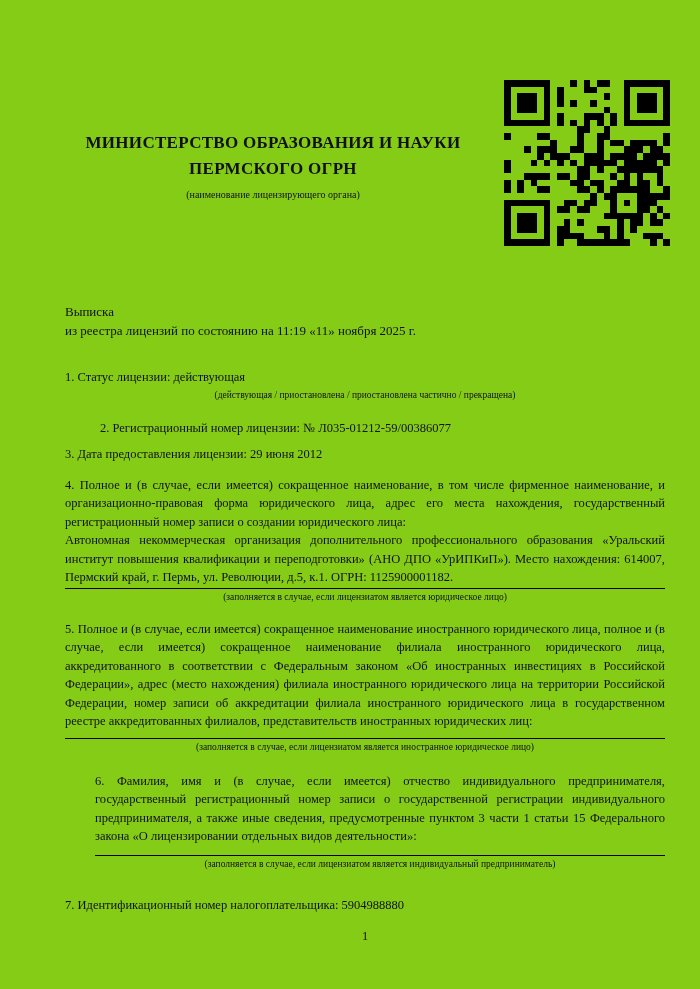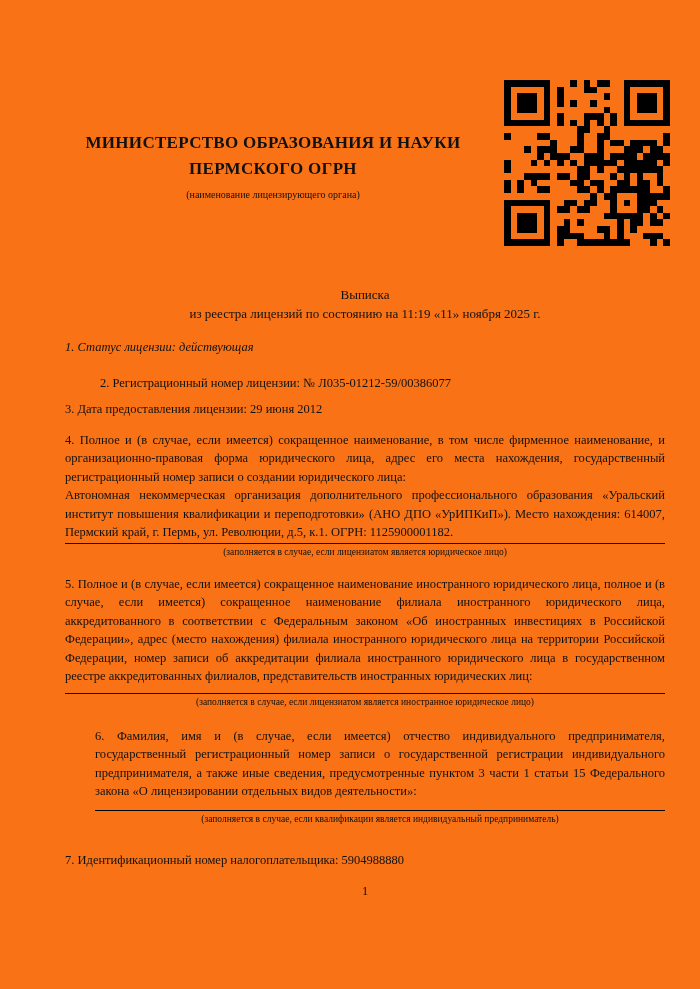--- a/index.html
+++ b/index.html
@@ -4,21 +4,21 @@
 <style>
   html, body {
     margin: 0;
     padding: 0;
     background: #ffffff;
   }
   #page {
     position: relative;
     width: 700px;
     height: 989px;
-    background: #f97316;
+    background: #84cc16;
     color: #111111;
     font-family: "Liberation Serif", "DejaVu Serif", serif;
     overflow: hidden;
   }
   
   .header {
     position: absolute;
     top: 0; left: 0; right: 0;
     height: 250px;
   }
@@ -48,22 +48,21 @@
     height: 166px;
   }
   
   .content {
     position: absolute;
     top: 250px;
     left: 65px;
     width: 600px;
   }
   .doc-title {
-    margin-top: 35px;
-    text-align: center;
+    margin-top: 52px;
     font-size: 13px;
     line-height: 19px;
   }
   .line {
     font-size: 12.5px;
     line-height: 18.5px;
   }
   .para {
     font-size: 12.5px;
     line-height: 18.5px;
@@ -77,21 +76,21 @@
   }
   .underlined {
     border-bottom: 1.5px solid #000000;
     padding-bottom: 1px;
     font-family: Liberation Serif, serif;
   }
   .blank-rule {
     height: 0;
     border-bottom: 1.5px solid #000000;
   }
-  .m-item1   { margin-top: 15px; font-style: italic; }
+  .m-item1   { margin-top: 28px; }
   .m-item2   { margin-top: 17px; margin-left: 35px; }
   .m-item3   { margin-top: 8px; }
   .m-item4   { margin-top: 12px; }
   .m-item5   { margin-top: 16px; }
   .m-rule5   { margin-top: 7px; }
   .m-item6   { margin-top: 18px; margin-left: 30px; }
   .m-rule6   { margin-top: 9px; }
   .m-item7   { margin-top: 25px; }
   .page-number {
     margin-top: 13px;
@@ -416,41 +415,42 @@
   </div>
 
   <div class="content">
 
     <div class="doc-title">
       <div>Выписка</div>
       <div>из реестра лицензий по состоянию на 11:19 «11» ноября 2025 г.</div>
     </div>
 
     <div class="line m-item1">1. Статус лицензии: действующая</div>
+    <div class="fine">(действующая / приостановлена / приостановлена частично / прекращена)</div>
 
     <div class="line m-item2">2. Регистрационный номер лицензии: № Л035-01212-59/00386077</div>
 
     <div class="line m-item3">3. Дата предоставления лицензии: 29 июня 2012</div>
 
     <div class="m-item4">
       <div class="para">4. Полное и (в случае, если имеется) сокращенное наименование, в том числе фирменное наименование, и организационно-правовая форма юридического лица, адрес его места нахождения, государственный регистрационный номер записи о создании юридического лица:</div>
       <div class="para underlined">Автономная некоммерческая организация дополнительного профессионального образования «Уральский институт повышения квалификации и переподготовки» (АНО ДПО «УрИПКиП»). Место нахождения: 614007, Пермский край, г. Пермь, ул. Революции, д.5, к.1. ОГРН: 1125900001182.</div>
       <div class="fine">(заполняется в случае, если лицензиатом является юридическое лицо)</div>
     </div>
 
     <div class="m-item5">
       <div class="para">5. Полное и (в случае, если имеется) сокращенное наименование иностранного юридического лица, полное и (в случае, если имеется) сокращенное наименование филиала иностранного юридического лица, аккредитованного в соответствии с Федеральным законом «Об иностранных инвестициях в Российской Федерации», адрес (место нахождения) филиала иностранного юридического лица на территории Российской Федерации, номер записи об аккредитации филиала иностранного юридического лица в государственном реестре аккредитованных филиалов, представительств иностранных юридических лиц:</div>
       <div class="blank-rule m-rule5"></div>
       <div class="fine">(заполняется в случае, если лицензиатом является иностранное юридическое лицо)</div>
     </div>
 
     <div class="m-item6">
       <div class="para">6. Фамилия, имя и (в случае, если имеется) отчество индивидуального предпринимателя, государственный регистрационный номер записи о государственной регистрации индивидуального предпринимателя, а также иные сведения, предусмотренные пунктом 3 части 1 статьи 15 Федерального закона «О лицензировании отдельных видов деятельности»:</div>
       <div class="blank-rule m-rule6"></div>
-      <div class="fine">(заполняется в случае, если квалификации является индивидуальный предприниматель)</div>
+      <div class="fine">(заполняется в случае, если лицензиатом является индивидуальный предприниматель)</div>
     </div>
 
     <div class="line m-item7">7. Идентификационный номер налогоплательщика: 5904988880</div>
 
     <div class="page-number">1</div>
 
   </div>
 </div>
 
 </body></html>

